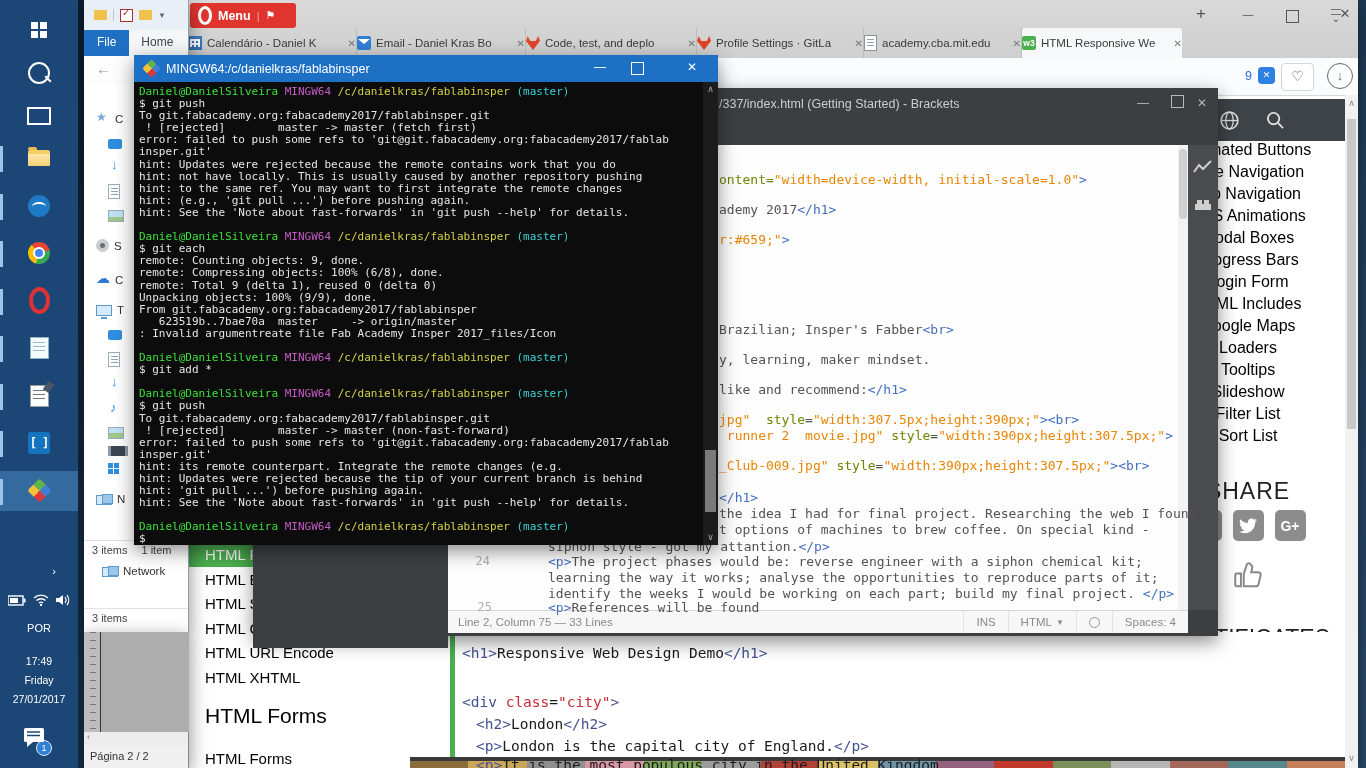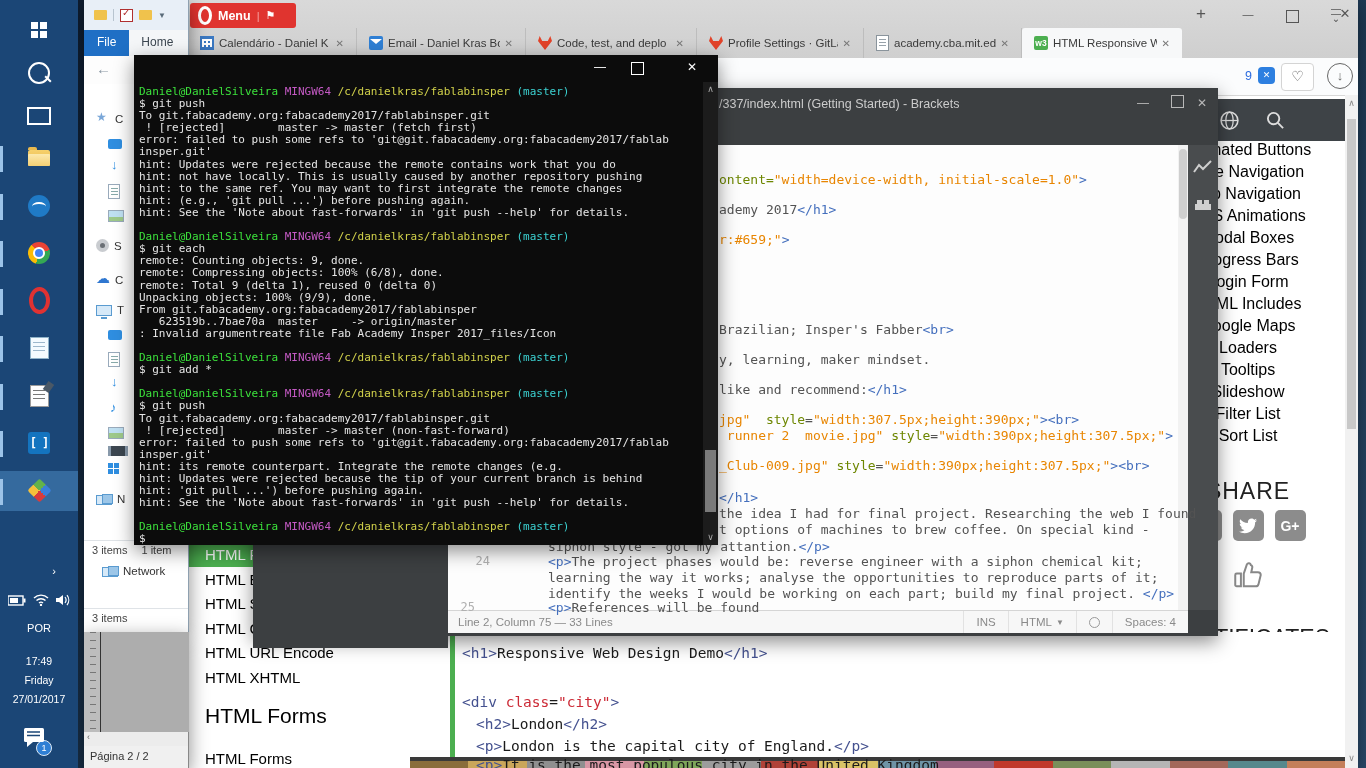--- a/index.html
+++ b/index.html
@@ -91,21 +91,21 @@
   #chrome-top{position:absolute;left:0;top:0;width:100%;height:58px;background:linear-gradient(#d9d9d9,#cfcfcf);}
   #btn-menu{position:absolute;left:2px;top:3px;width:106px;height:25px;background:#e0342f;border-radius:3px;
     display:flex;align-items:center;gap:6px;padding:0 8px;box-sizing:border-box;}
   #btn-menu .o-ring{width:8px;height:13px;border:3px solid #fff;border-radius:50%;}
   #btn-menu .m-label{color:#fff;font-size:12.5px;font-weight:bold;}
   #btn-menu .m-sep{color:#f4a5a3;font-size:11px;}
   #btn-menu .m-flag{color:#fff;font-size:11px;}
   .wc{position:absolute;top:6px;color:#555;font-size:13px;width:30px;text-align:center;}
   .wc-min::before{content:"—";font-size:11px;} .wc-max{border:1.5px solid #555;width:11px;height:11px;top:10px;} .wc-close::before{content:"✕";}
   #tabstrip{position:absolute;left:0;top:28px;height:30px;width:100%;}
-  .tab{position:absolute;top:0;height:30px;display:flex;align-items:center;gap:5px;padding:0 12px;box-sizing:border-box;
+  .tab{position:absolute;top:0;height:30px;display:flex;align-items:center;gap:5px;padding:0 0;box-sizing:border-box;
     border-right:1px solid #bdbdbd;font-size:11.5px;color:#3a3a3a;overflow:hidden;white-space:nowrap;}
   .tab.active{background:#f7f8f9;border-right:none;border-radius:3px 3px 0 0;}
   .tab .x{color:#777;font-size:10px;margin-left:auto;flex:none;}
   .fav{width:14px;height:14px;flex:none;position:relative;}
   .fav-calendar{background:#3a78c2;}
   .fav-calendar::before{content:"";position:absolute;left:2px;top:3px;width:10px;height:8px;
     background:repeating-linear-gradient(90deg,#fff 0 2px,transparent 2px 4px),repeating-linear-gradient(#fff 0 2px,transparent 2px 4px);}
   .fav-email{background:#2f7fd4;border-radius:2px;}
   .fav-email::before{content:"";position:absolute;left:1px;top:3px;border-left:6px solid transparent;border-right:6px solid transparent;border-top:5px solid #fff;}
   .fav-gitlab{background:#e24329;clip-path:polygon(50% 100%,0 35%,12% 0,30% 35%,70% 35%,88% 0,100% 35%);}
@@ -481,25 +481,29 @@
       <div class="bcode" style="left: 466px; top: 340px;"><span class="s"> runner 2  movie.jpg"</span><span> </span><span class="a">style</span><span>=</span><span class="s">"width:390px;height:307.5px;"</span><span class="k">&gt;</span></div>
       <div class="bcode" style="left: 466px; top: 370px;"><span class="s">_Club-009.jpg"</span><span> </span><span class="a">style</span><span>=</span><span class="s">"width:390px;height:307.5px;"</span><span class="k">&gt;&lt;br&gt;</span></div>
       <div class="bcode" style="left: 466px; top: 402px;"><span class="k">&lt;/h1&gt;</span></div>
       <div class="bcode" style="left: 466px; top: 418px;"><span>the idea I had for final project. Researching the web I found</span></div>
       <div class="bcode" style="left: 466px; top: 434px;"><span>t options of machines to brew coffee. On special kind -</span></div>
       <div class="bcode" style="left: 295px; top: 451px;"><span>siphon style - got my attantion.</span><span class="k">&lt;/p&gt;</span></div>
       <div class="bnum" style="left: 197px; top: 466px;">24</div>
       <div class="bcode" style="left: 295px; top: 466px;"><span class="k">&lt;p&gt;</span><span>The project phases would be: reverse engineer with a siphon chemical kit;</span></div>
       <div class="bcode" style="left: 295px; top: 482px;"><span>learning the way it works; analyse the opportunities to reproduce parts of it;</span></div>
       <div class="bcode" style="left: 295px; top: 498px;"><span>identify the weeks I would be working on each part; build my final project. </span><span class="k">&lt;/p&gt;</span></div>
-      <div class="bnum" style="left: 182px; top: 512px;">25</div>
+      <div class="bnum" style="left: 199px; top: 512px;">25</div>
       <div class="bcode" style="left: 295px; top: 512px;"><span class="k">&lt;p&gt;</span><span>References will be found</span></div>
     </div>
 
   <div id="terminal" class="win">
+    <div id="term-title">
+      <span id="term-icon"></span>
+      <span class="t-text">MINGW64:/c/danielkras/fablabinsper</span>
+    </div>
     <span class="t-wc" style="left:451px;">—</span>
     <span class="t-wc" style="left:497px;top:7px;width:11px;height:11px;border:1.5px solid #fff;"></span>
     <span class="t-wc" style="left:543px;">✕</span>
     <div id="term-body">
         <div class="tline"><span class="tg">Daniel@DanielSilveira</span><span> </span><span class="tm">MINGW64</span><span> </span><span class="ty">/c/danielkras/fablabinsper</span><span> </span><span class="tc">(master)</span></div>
         <div class="tline">$ git push</div>
         <div class="tline">To git.fabacademy.org:fabacademy2017/fablabinsper.git</div>
         <div class="tline"> ! [rejected]        master -&gt; master (fetch first)</div>
         <div class="tline">error: failed to push some refs to 'git@git.fabacademy.org:fabacademy2017/fablab</div>
         <div class="tline">insper.git'</div>

